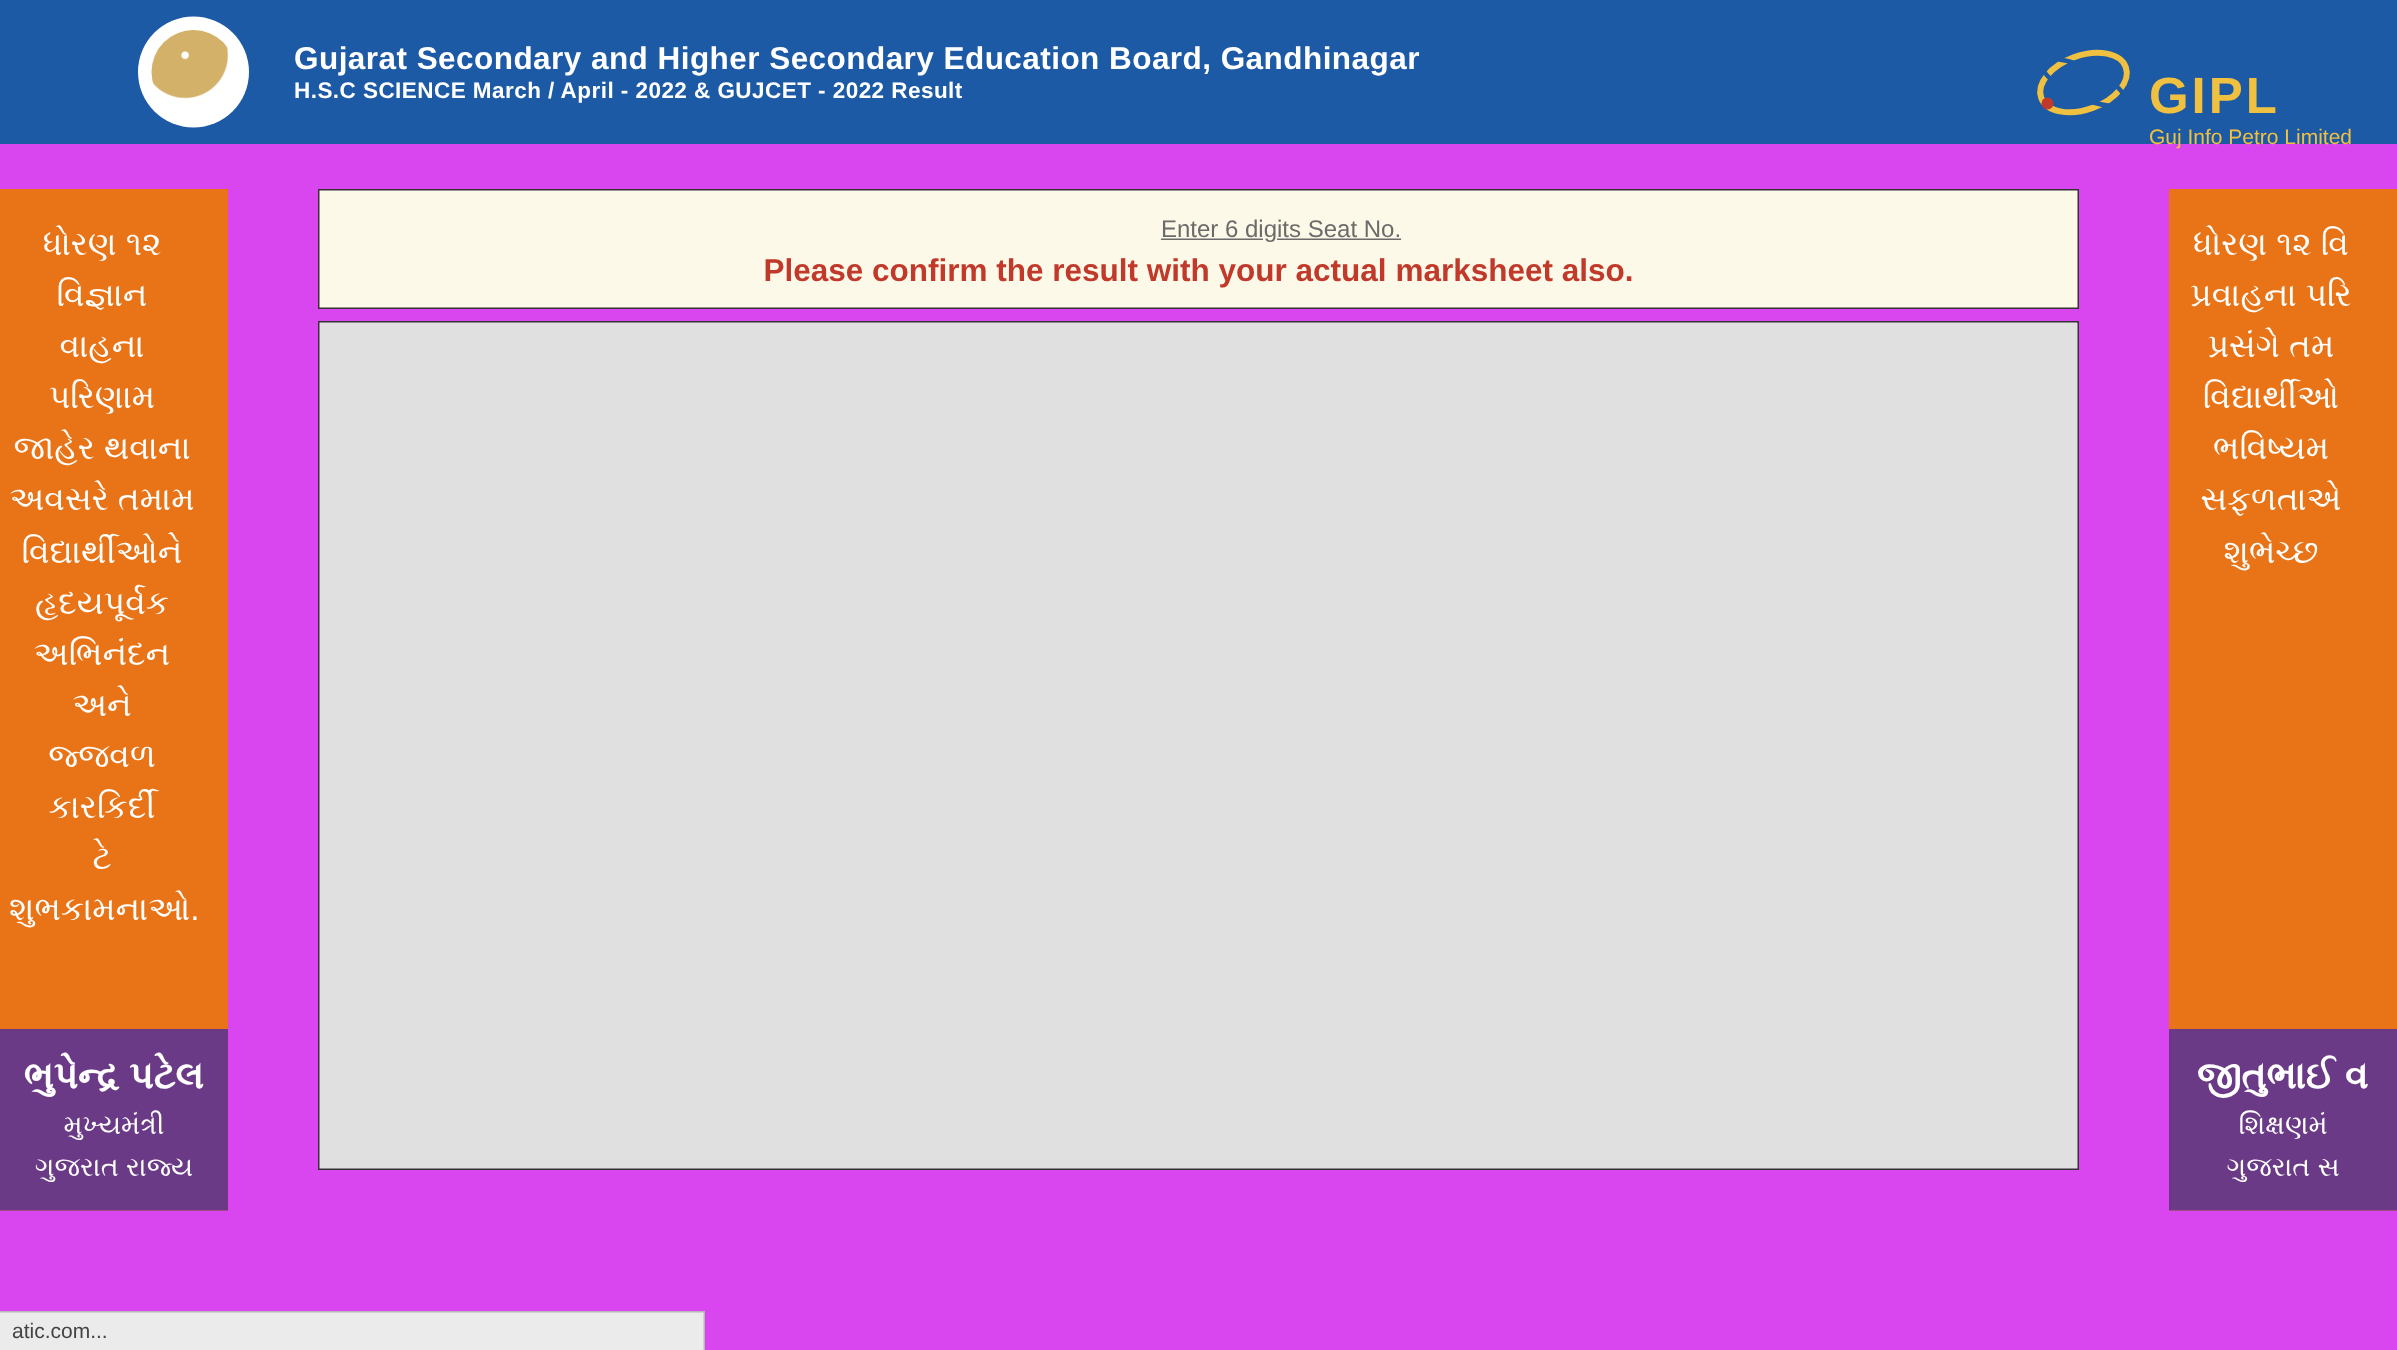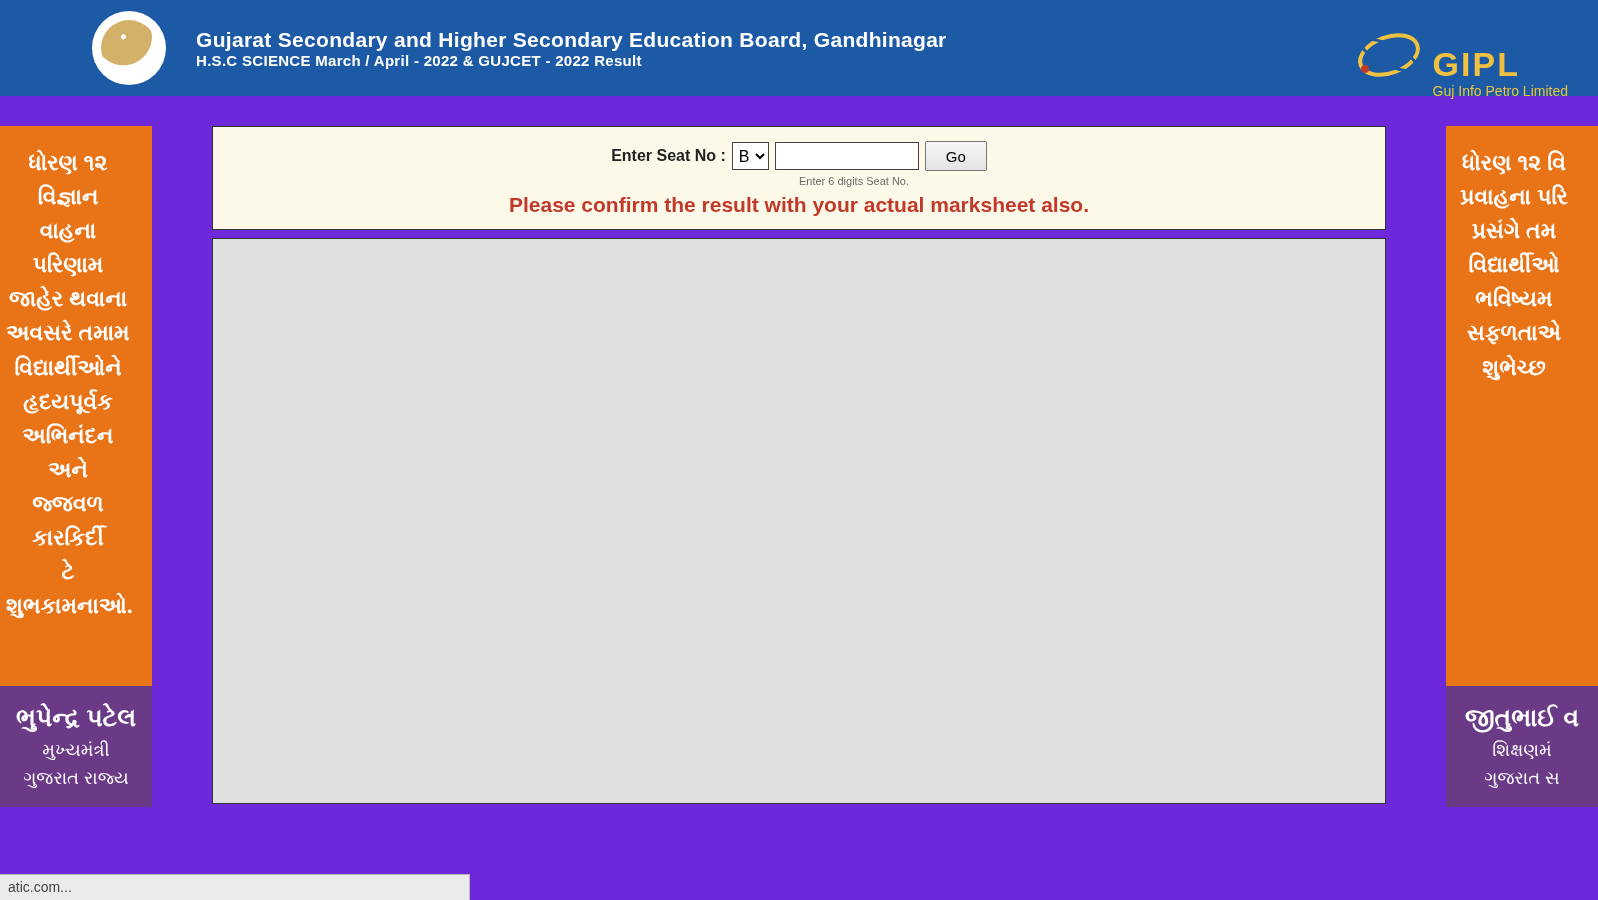--- a/index.html
+++ b/index.html
@@ -1,49 +1,49 @@
 <!DOCTYPE html>
 <html><head>
 <meta charset="utf-8">
 <style>
   * { margin: 0; padding: 0; box-sizing: border-box; }
   html, body { width: 100%; height: 100%; font-family: Verdana, Arial, sans-serif; background: #e0e0e0; }
-  .page { width: 1598px; height: 900px; position: relative; background: #6d28d9; overflow: hidden; }
+  .page { width: 1598px; height: 900px; position: relative; background: #d946ef; overflow: hidden; }
 
   
   .header { background: #1d5aa5; height: 96px; display: flex; align-items: center; padding: 0 12px; position: relative; }
   .logo-circle { width: 74px; height: 74px; border-radius: 50%; background: #fff; margin-left: 80px; margin-right: 30px; display: flex; align-items: center; justify-content: center; flex-shrink: 0; }
   .logo-inner { width: 56px; height: 56px; border-radius: 50%; background: radial-gradient(circle at 40% 30%, #fff 0, #fff 2px, #d4b168 3px, #d4b168 28px, #fff 29px); position: relative; }
   .header-text { color: #fff; display: flex; flex-direction: column; }
   .header-title { font-weight: 700; font-size: 21px; letter-spacing: 0.3px; }
   .header-sub { font-weight: 700; font-size: 15px; letter-spacing: 0.3px; }
   .gipl { position: absolute; right: 30px; top: 10px; display: flex; align-items: center; }
   .gipl-swirl { width: 72px; height: 60px; position: relative; }
   .gipl-swirl svg { width: 72px; height: 60px; }
   .gipl-text { margin-left: 8px; }
   .gipl-label { color: #f0c040; font-size: 34px; font-weight: 700; letter-spacing: 2px; line-height: 1; margin-top: 37px; }
   .gipl-sub { color: #f0c040; font-size: 14px; font-weight: 400; margin-top: 2px; }
 
   
   .side-banner { position: absolute; top: 126px; width: 152px; background: #e97417; color: #fff; }
   .side-left { left: 0; }
   .side-right { right: 0; }
-  .banner-msg { padding: 20px 22px 20px 6px; text-align: center; font-size: 22px; line-height: 1.55; font-weight: 700; min-height: 560px; }
+  .banner-msg { padding: 20px 22px 20px 6px; text-align: center; font-size: 22px; line-height: 1.55; font-weight: 400; min-height: 560px; }
   .banner-sign { background: #6a3a86; color: #fff; text-align: center; padding: 12px 6px 14px 6px; font-size: 18px; line-height: 1.55; }
   .banner-sign .name { font-weight: 700; font-size: 25px; }
 
   
   .main { padding: 30px 212px 0 212px; }
   .form-box { background: #fdf9e8; border: 1px solid #333; padding: 14px 10px 12px 10px; text-align: center; }
   .form-row { display: inline-flex; align-items: center; gap: 6px; vertical-align: middle; }
   .form-label { font-weight: 700; font-size: 16px; color: #222; }
   .select-seat { height: 28px; font-size: 16px; padding: 1px 2px; border: 1px solid #444; background: #fff; }
   .seat-input { height: 28px; width: 144px; font-size: 15px; padding: 2px 6px; border: 1px solid #444; background: #fff; }
   .go-btn { height: 30px; width: 62px; font-size: 15px; border: 1px solid #777; background: linear-gradient(#f6f6f6, #e4e4e4); cursor: pointer; border-radius: 2px; }
-  .hint { color: #6b6b6b; font-size: 11px; margin-top: 4px; margin-left: 110px; }
+  .hint { color: #6b6b6b; font-size: 16px; margin-top: 4px; margin-left: 110px; text-decoration: underline; }
   .warning { color: #c0392b; font-weight: 700; font-size: 21px; margin-top: 6px; }
 
   .result-box { border: 1px solid #333; background: #e0e0e0; margin-top: 8px; height: 566px; }
 
   
   .status-bar { position: absolute; left: 0; bottom: 0; height: 26px; width: 470px; background: #ebebeb; border: 1px solid #b8b8b8; border-left: none; border-bottom: none; font-size: 14px; color: #444; padding: 4px 16px 0 8px; }
 </style>
 </head>
 <body>
 
@@ -99,28 +99,20 @@
 શુભેચ્છ</div>
     <div class="banner-sign">
       <div class="name">જીતુભાઈ વ</div>
       <div style="white-space:pre-line;">શિક્ષણમં
 ગુજરાત સ</div>
     </div>
   </div>
 
   <div class="main">
     <div class="form-box">
-      <div class="form-row">
-        <span class="form-label">Enter Seat No :</span>
-        <select class="select-seat">
-          <option>B</option>
-        </select>
-        <input class="seat-input" type="text" value="" style="">
-        <button class="go-btn">Go</button>
-      </div>
       <div class="hint">Enter 6 digits Seat No.</div>
       <div class="warning">Please confirm the result with your actual marksheet also.</div>
     </div>
     <div class="result-box"></div>
   </div>
 
   <div class="status-bar">atic.com...</div>
 </div>
 
 </body></html>

